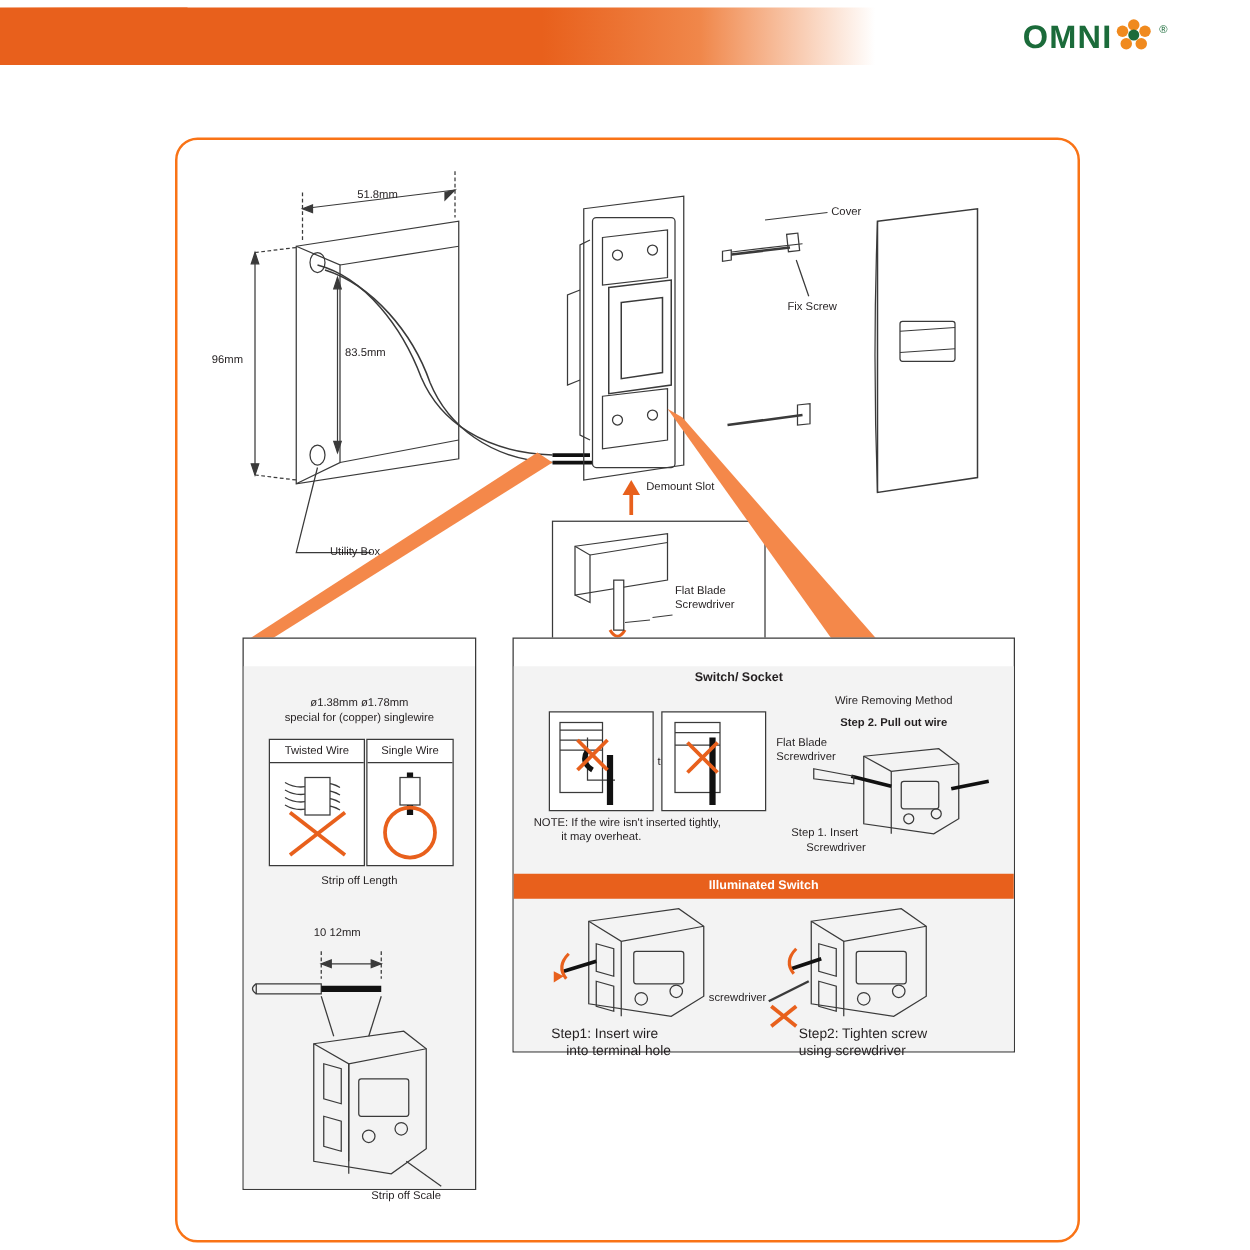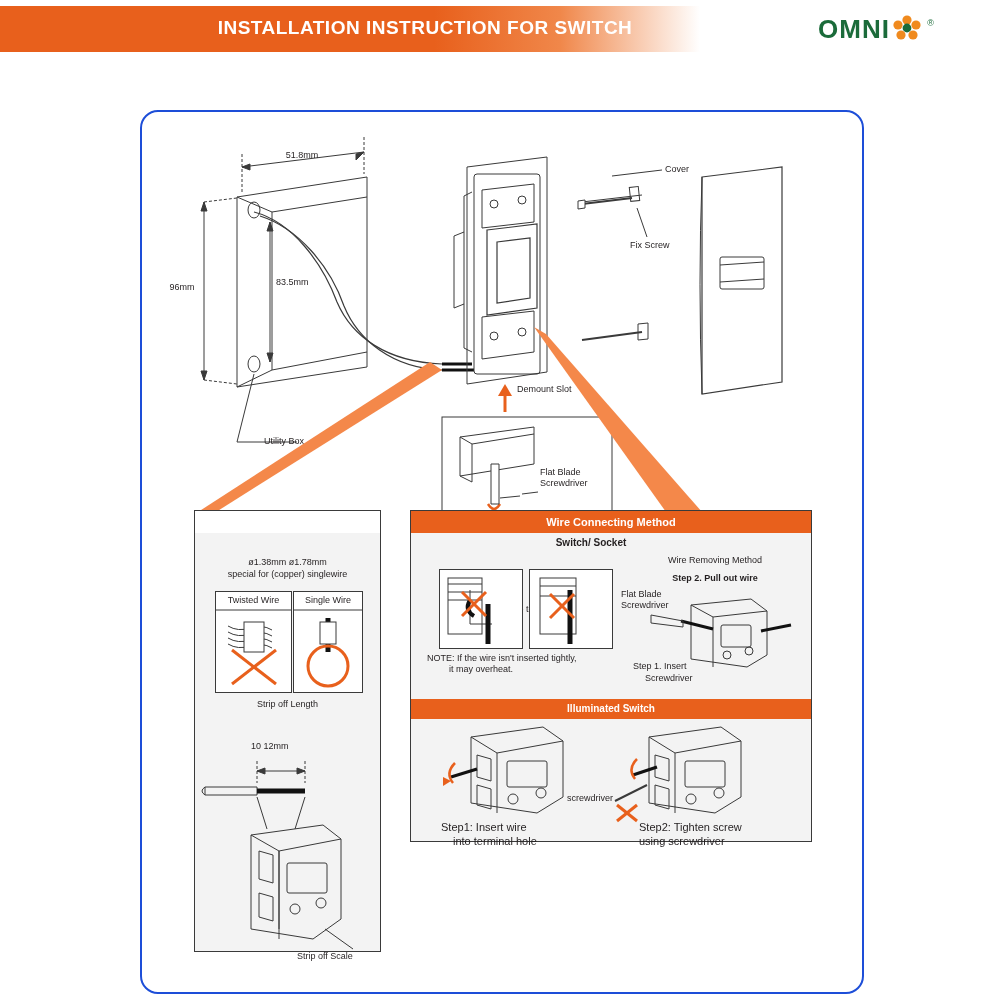--- a/index.html
+++ b/index.html
@@ -35,21 +35,21 @@
     font-size:26px;font-weight:bold;color:#1b6b3a;letter-spacing:1px;
   }
   .brand-flower{
     position:absolute;right:78px;top:14px;width:30px;height:30px;
   }
   .reg{position:absolute;right:66px;top:18px;font-size:9px;color:#1b6b3a;}
 
   
   .sheet{
     position:absolute;left:140px;top:110px;width:720px;height:880px;
-    border:2px solid #1d4ed8;border-radius:18px;background:#fff;
+    border:2px solid #f97316;border-radius:18px;background:#fff;
   }
 
   
   .lbl{position:absolute;font-size:9px;color:#231f20;line-height:1.25;}
   .lbl.c{text-align:center;}
   .bold{font-weight:bold;}
   svg{position:absolute;left:0;top:0;overflow:visible;}
   .panel{position:absolute;border:1px solid #3a3a3a;background:#fff;}
   .panel-hd{
     position:absolute;left:0;top:0;right:0;height:22px;background:#e8601c;
@@ -62,21 +62,20 @@
     position:absolute;height:20px;background:#e8601c;color:#fff;font-size:10px;
     font-weight:bold;text-align:center;line-height:20px;
   }
 </style>
 </head>
 <body>
 
 <div class="header">
   <div class="header-bar-left"></div>
   <div class="header-bar"></div>
-  <div class="header-title">INSTALLATION INSTRUCTION FOR SWITCH</div>
   <div class="brand">OMNI</div>
   <div class="brand-flower">
     <svg width="30" height="30" viewBox="0 0 30 30">
       <g fill="#f08a1e">
         <circle cx="15" cy="6" r="4.6"></circle>
           <circle cx="24" cy="11" r="4.6"></circle>
         <circle cx="21" cy="21" r="4.6"></circle>
           <circle cx="9" cy="21" r="4.6"></circle>
         <circle cx="6" cy="11" r="4.6"></circle>
       </g>
@@ -249,21 +248,20 @@
             <path d="M130 186 L158 206"></path>
           </g>
         </svg>
         <div class="lbl" style="left:56px;top:-2px;">10 12mm</div>
         <div class="lbl" style="left:102px;top:208px;">Strip off Scale</div>
       </div>
     </div>
   </div>
 
   <div class="panel" style="left:268px;top:398px;width:400px;height:330px;">
-    <div class="panel-hd">Wire Connecting Method</div>
     <div class="panel-body">
 
       <div class="lbl c bold" style="left:110px;top:4px;width:140px;font-size:10px;">Switch/ Socket</div>
       <div class="lbl c" style="left:18px;top:39px;width:190px;margin-top:32px;">Insert wire to the end</div>
 
       <div class="whitebox" style="left:28px;top:36px;width:82px;height:78px;">
         <svg width="82" height="78" viewBox="0 0 82 78">
           <g fill="none" stroke="#3a3a3a" stroke-width="1">
             <rect x="8" y="8" width="34" height="56"></rect>
             <line x1="8" y1="14" x2="42" y2="14"></line>

